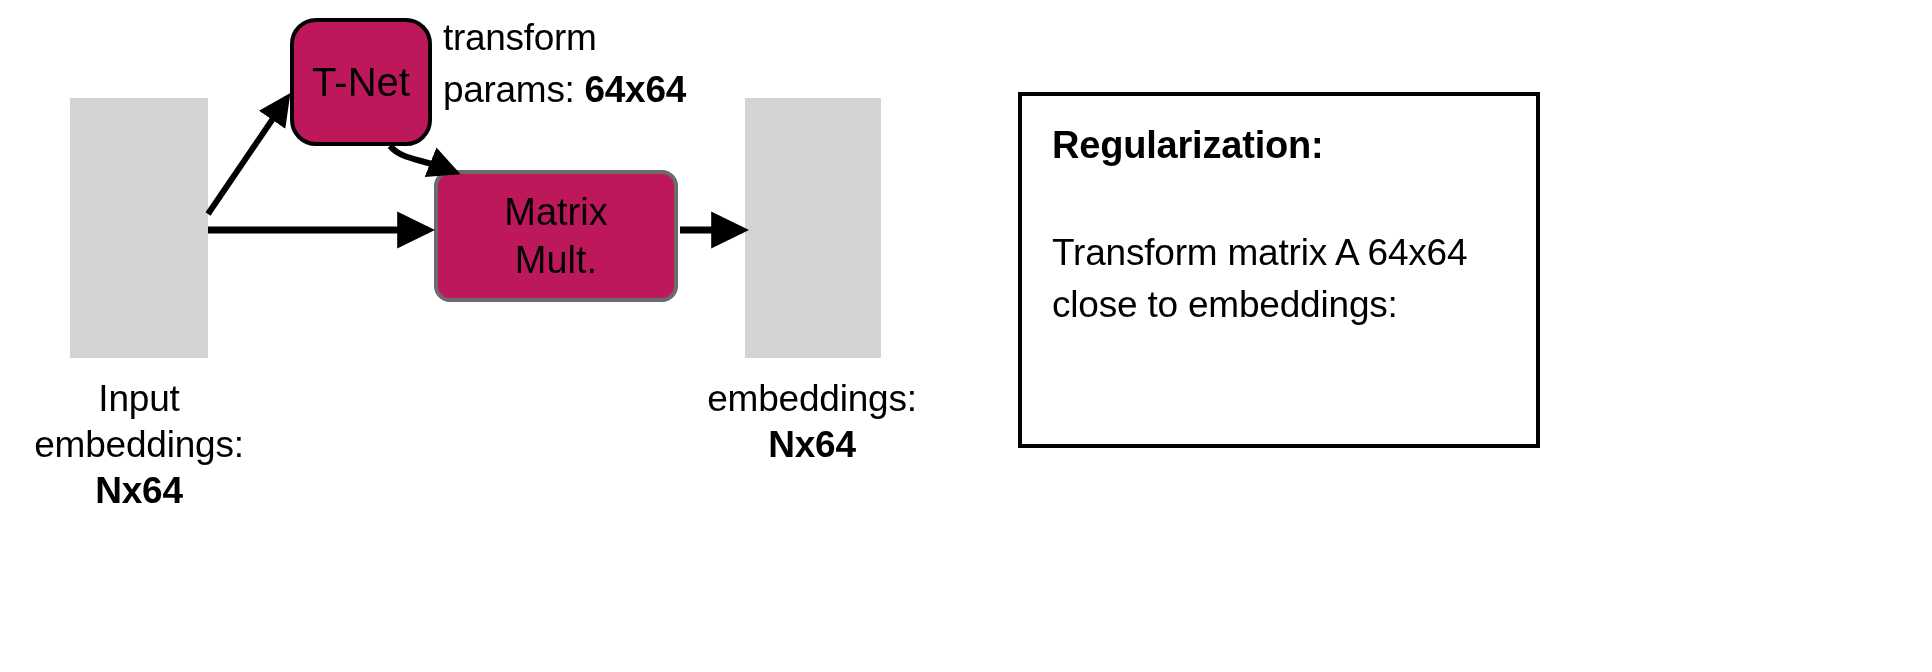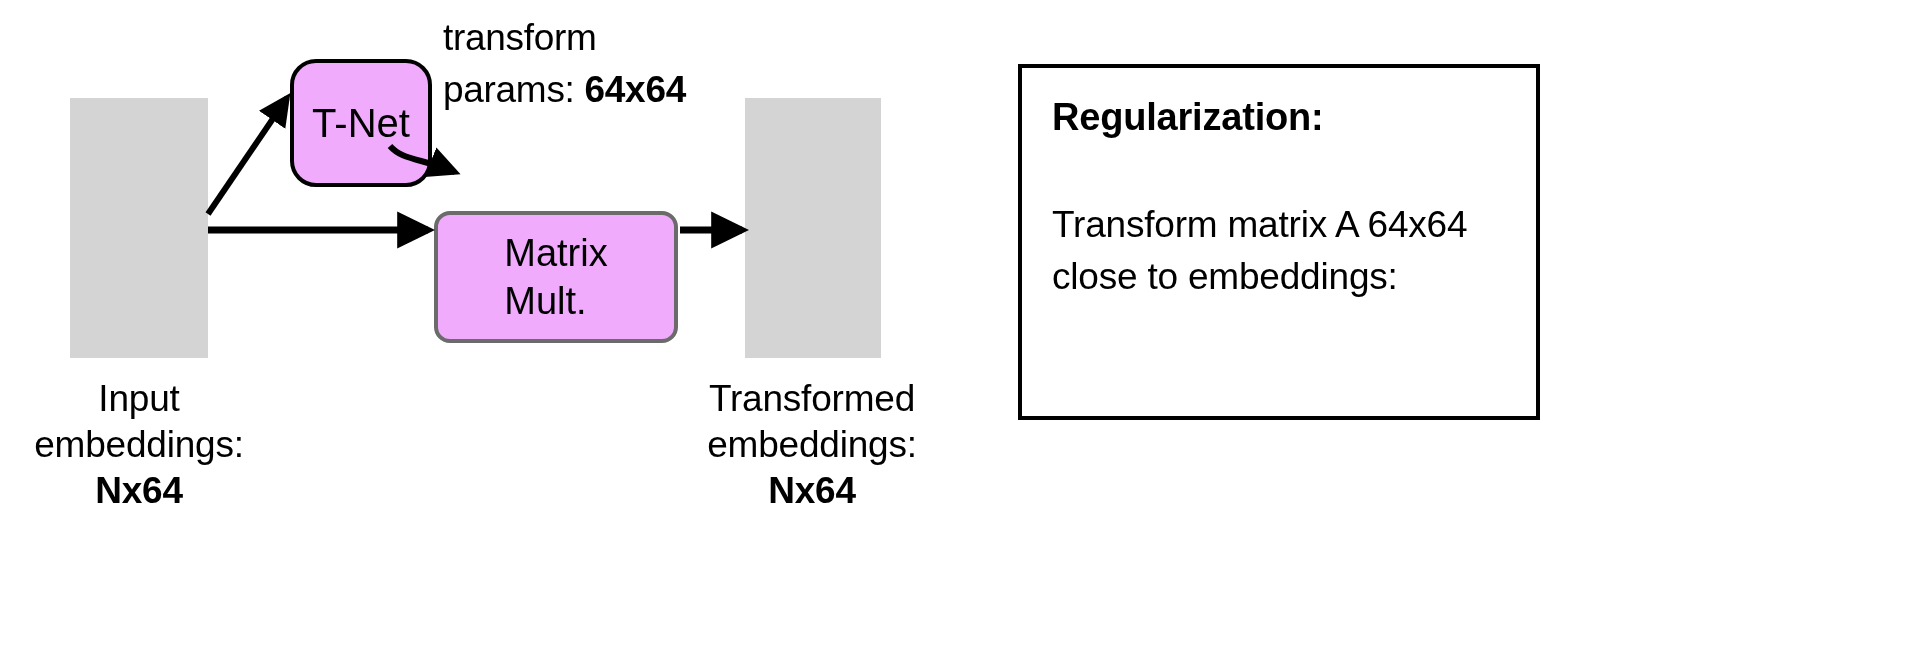--- a/index.html
+++ b/index.html
@@ -34,25 +34,25 @@
     letter-spacing: -0.2px;
   }
   .caption .dim { font-weight: bold; }
   #input-caption  { left: -22px; top: 376px; width: 322px; }
   #output-caption { left: 610px; top: 376px; width: 404px; }
 
   
   .proc-box {
     position: absolute;
     box-sizing: border-box;
-    background: #f0abfc;
+    background: #be185d;
     display: flex;
     align-items: center;
     justify-content: center;
-    margin-top: 41px;
+    text-align: center;
   }
   #tnet-box {
     left: 290px; top: 18px; width: 142px; height: 128px;
     border: 4px solid #000000;
     border-radius: 26px;
     font-size: 40px;
   }
   #matmul-box {
     left: 434px; top: 170px; width: 244px; height: 132px;
     border: 4px solid #6b6b6b;
@@ -76,21 +76,21 @@
   #arrows {
     position: absolute;
     left: 0; top: 0;
     width: 1932px; height: 672px;
     pointer-events: none;
   }
 
   
   #reg-panel {
     position: absolute;
-    left: 1018px; top: 64px;
+    left: 1018px; top: 92px;
     width: 522px; height: 356px;
     box-sizing: border-box;
     border: 4px solid #000000;
     background: #ffffff;
     padding: 26px 30px 8px 30px;
   }
   #reg-title {
     font-size: 38px;
     font-weight: bold;
     line-height: 46px;
@@ -148,21 +148,20 @@
 
   <div class="tensor-block" id="output-block"></div>
 
   <div class="caption" id="input-caption">
     <div>Input</div>
     <div>embeddings:</div>
     <div class="dim">Nx64</div>
   </div>
 
   <div class="caption" id="output-caption">
-    <div>Transformed</div>
     <div>embeddings:</div>
     <div class="dim">Nx64</div>
   </div>
 
   <div class="proc-box" id="tnet-box">
     <span>T-Net</span>
   </div>
 
   <div class="proc-box" id="matmul-box">
     <div>

